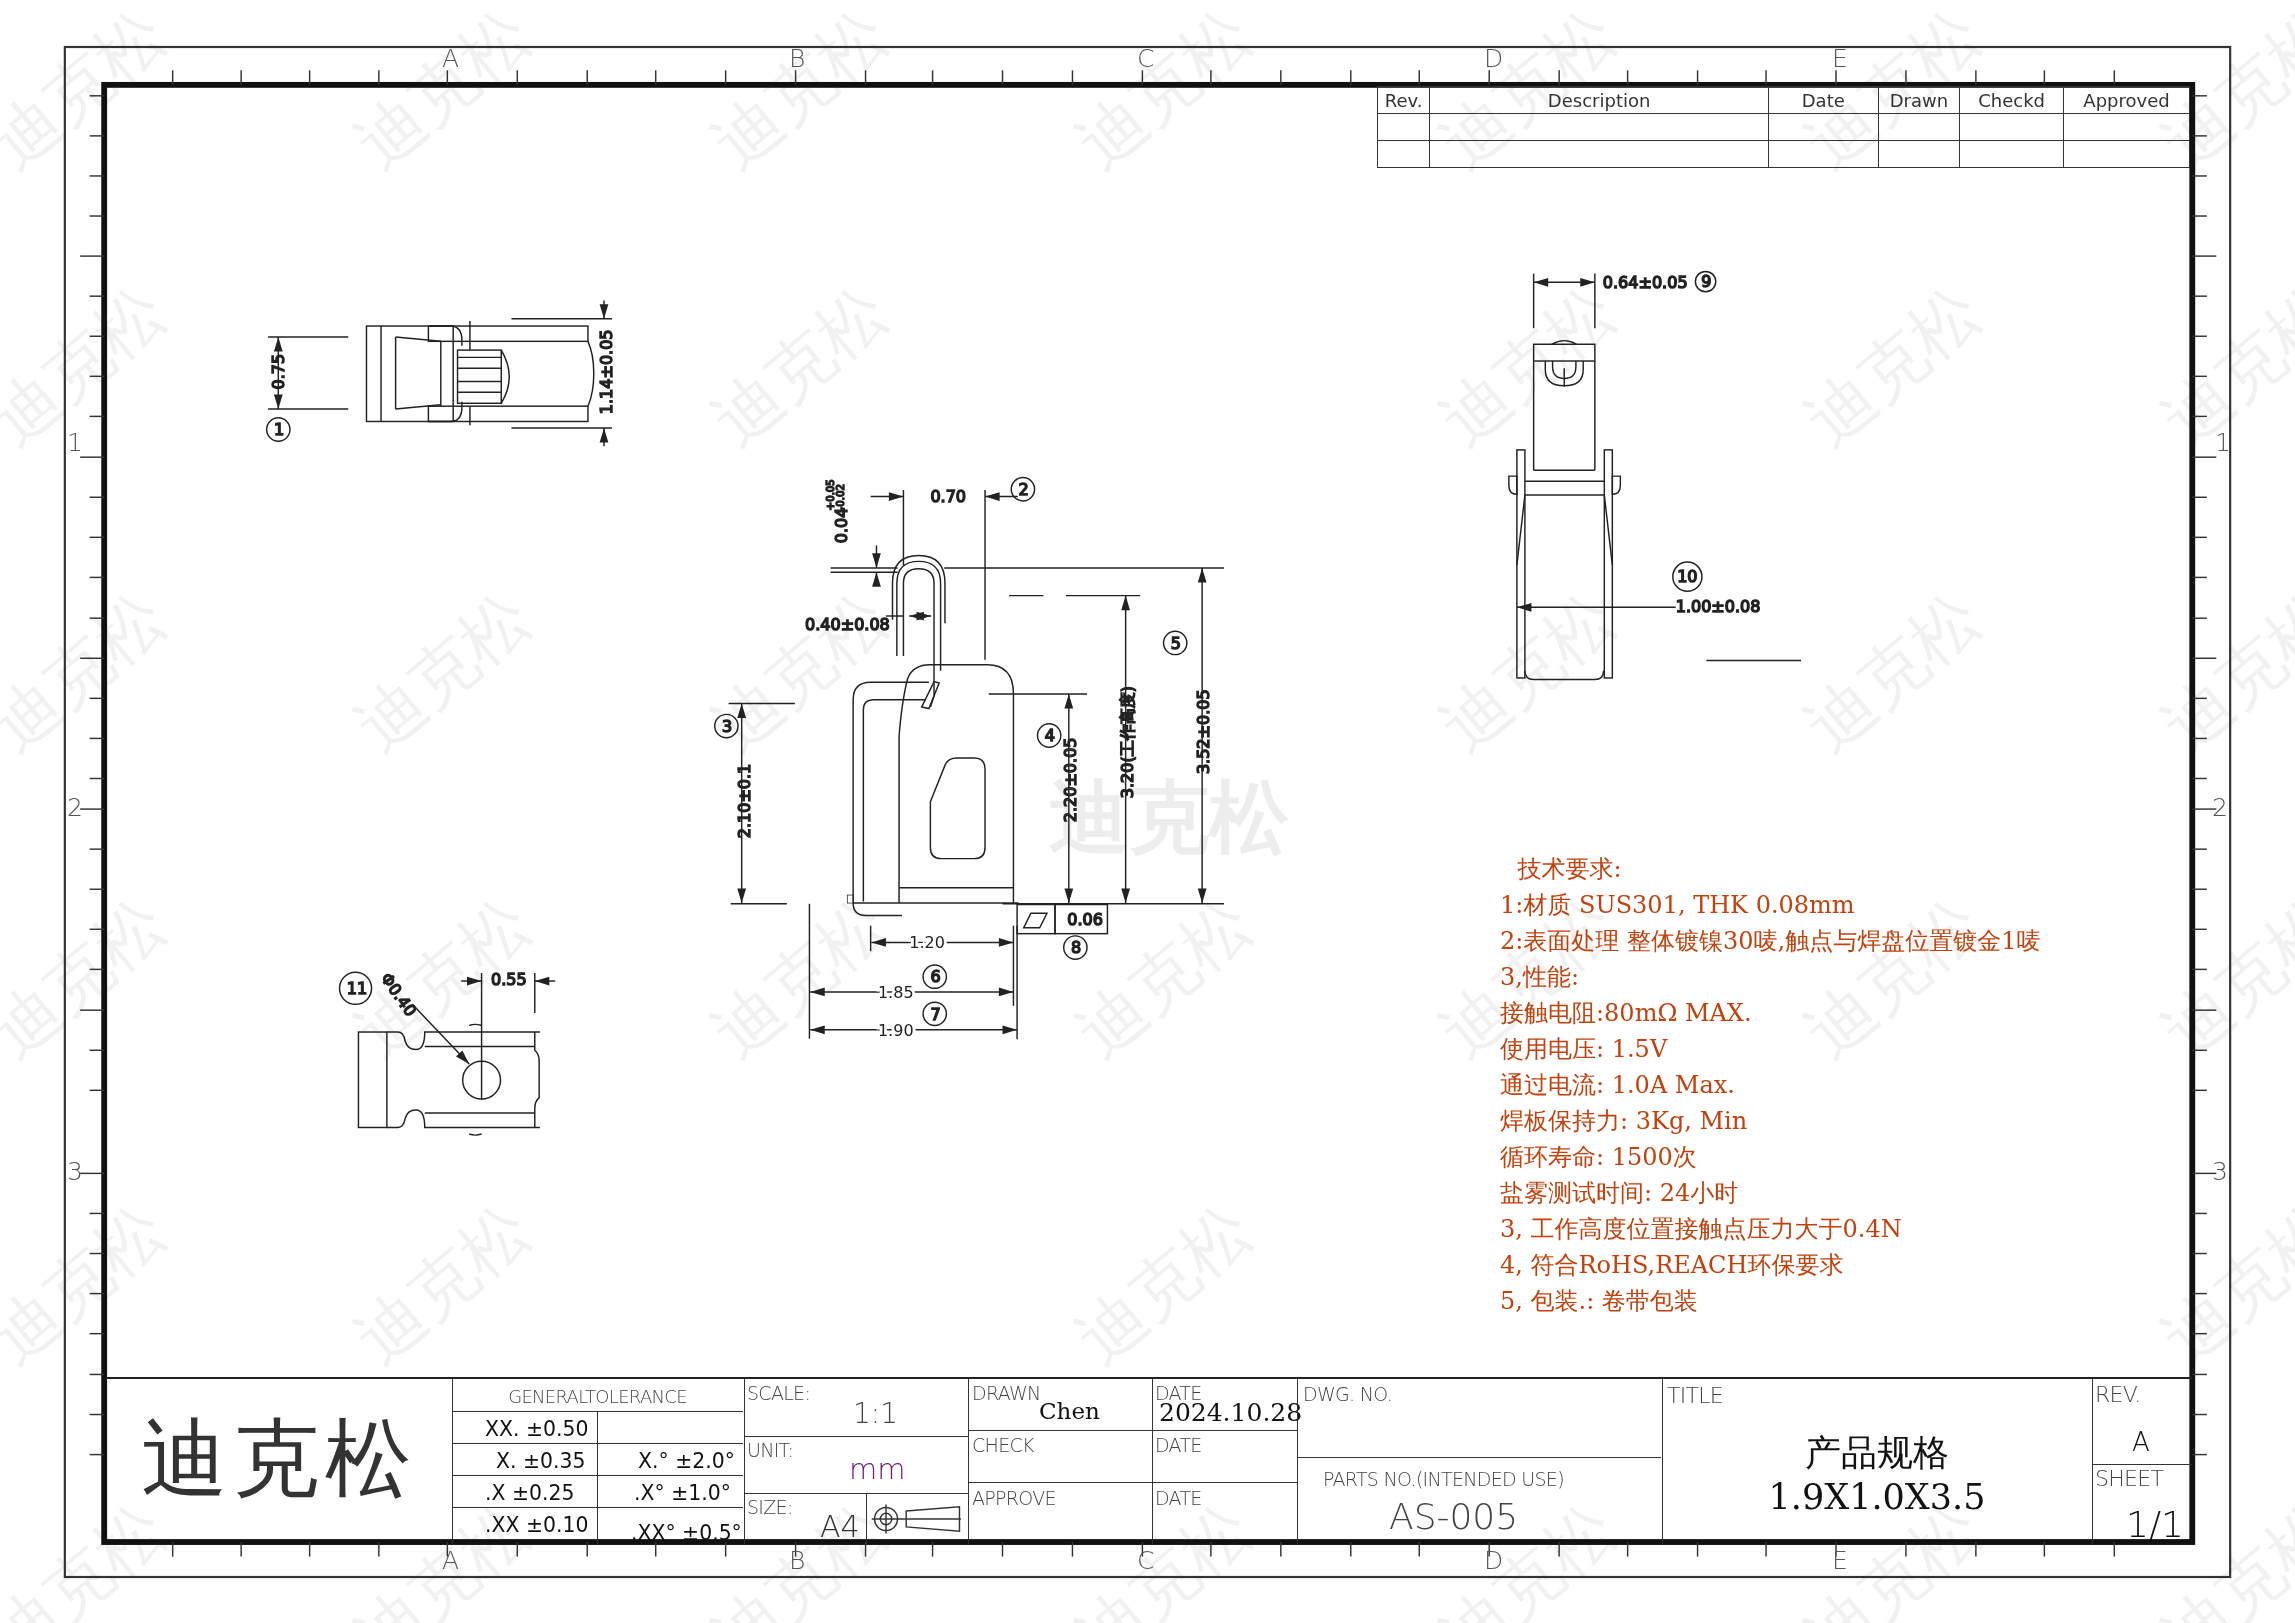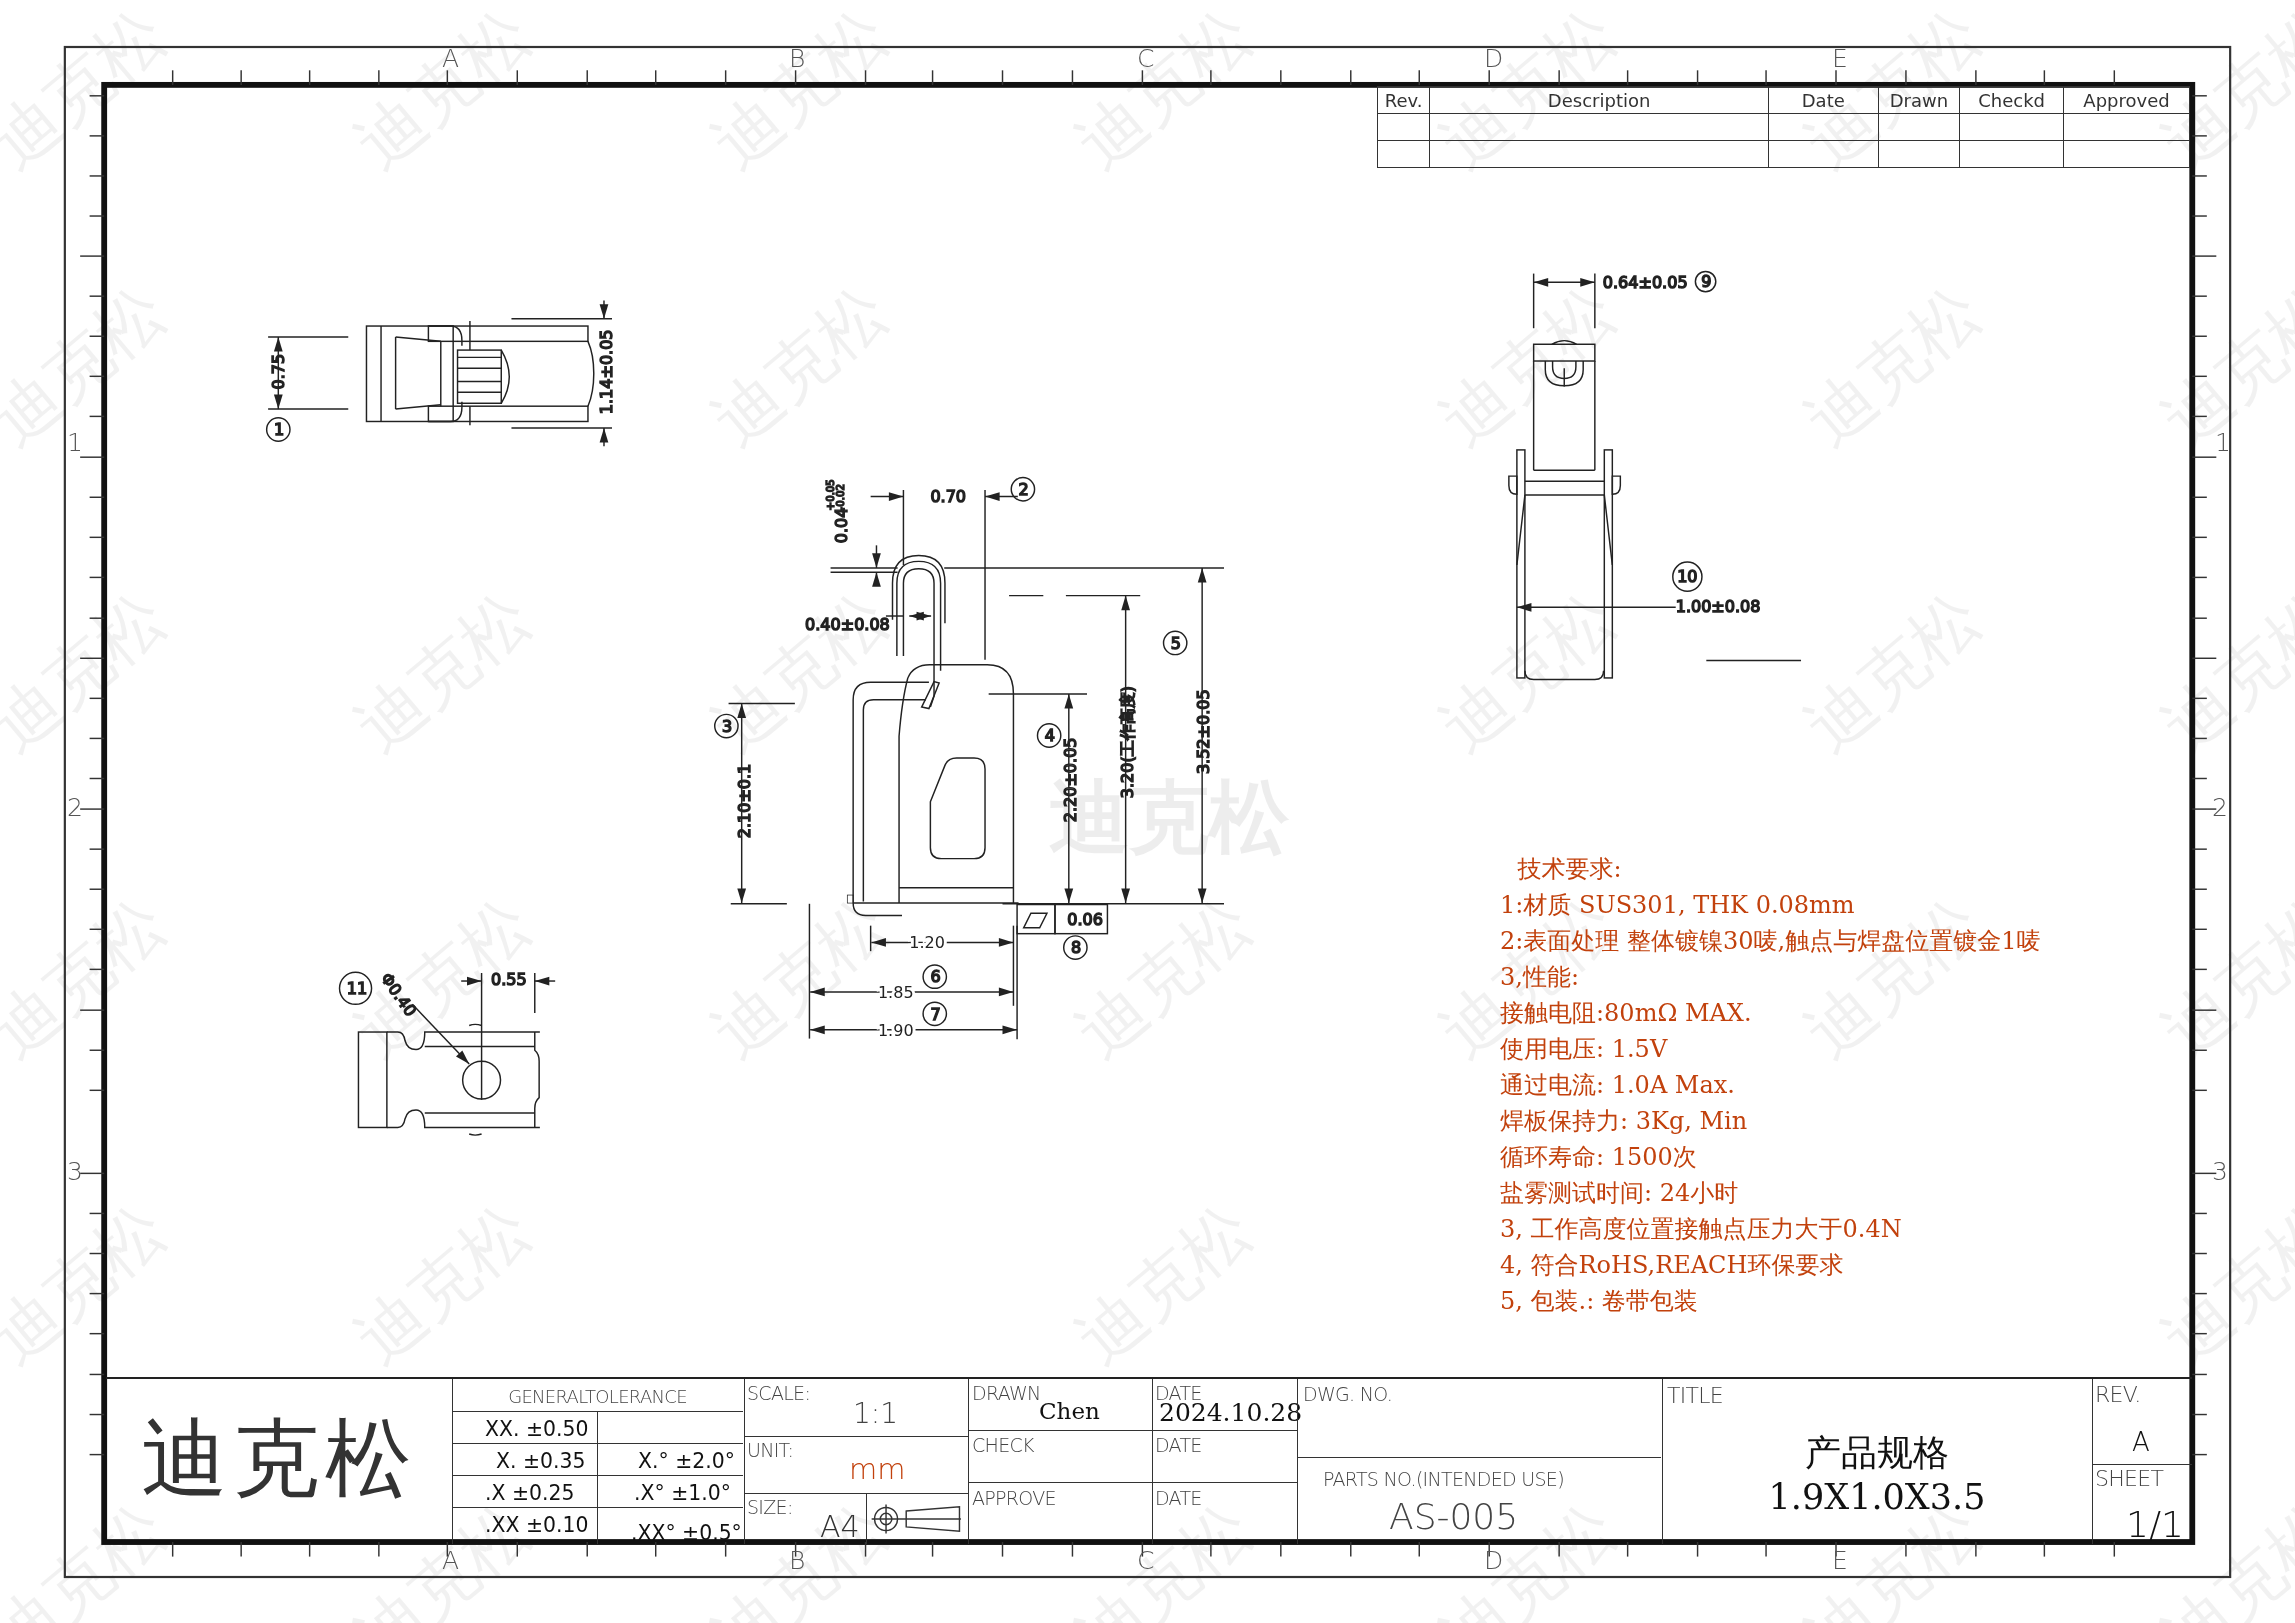--- a/index.html
+++ b/index.html
@@ -459,21 +459,21 @@
     <div class="tol" style="left:532px;top:70px">X.° ±2.0°</div>
     <div class="tol" style="left:528px;top:102px">.X° ±1.0°</div>
     <div class="tol" style="left:525px;top:142px">.XX° ±0.5°</div>
 
     <div class="cell" style="left:638px;top:0;width:224px;height:165px"></div>
     <div class="hline" style="left:638px;top:57px;width:224px"></div>
     <div class="hline" style="left:638px;top:114px;width:224px"></div>
     <div class="lbl" style="left:641px;top:2.9px">SCALE:</div>
     <div class="val" style="left:747px;top:17.5px;font-size:28px;font-family:'DejaVu Sans',sans-serif;font-weight:200;color:#444">1:1</div>
     <div class="lbl" style="left:641px;top:60px">UNIT:</div>
-    <div class="val" style="left:743px;top:73px;font-size:29px;font-family:'DejaVu Sans',sans-serif;font-weight:200;color:#c2410c">mm</div>
+    <div class="val" style="left:743px;top:73px;font-size:29px;font-family:'DejaVu Sans',sans-serif;font-weight:200;color:#701a75">mm</div>
     <div class="lbl" style="left:641px;top:117px">SIZE:</div>
     <div class="val" style="left:714px;top:130px;font-size:30px;font-family:'DejaVu Sans',sans-serif;font-weight:200;color:#333">A4</div>
     <div class="cell" style="left:760px;top:114px;width:0.7px;height:51px"></div>
     <svg class="abs" style="left:765px;top:122px" width="92" height="36" fill="none" stroke="#333" stroke-width="2" viewBox="0 0 126 50">
       <circle cx="20" cy="25" r="16"></circle>
         <circle cx="20" cy="25" r="8"></circle>
       <line x1="0" y1="25" x2="124" y2="25"></line>
         <line x1="20" y1="5" x2="20" y2="45"></line>
       <path d="M48,14 L122,8 V42 L48,36 z"></path>
     </svg>

